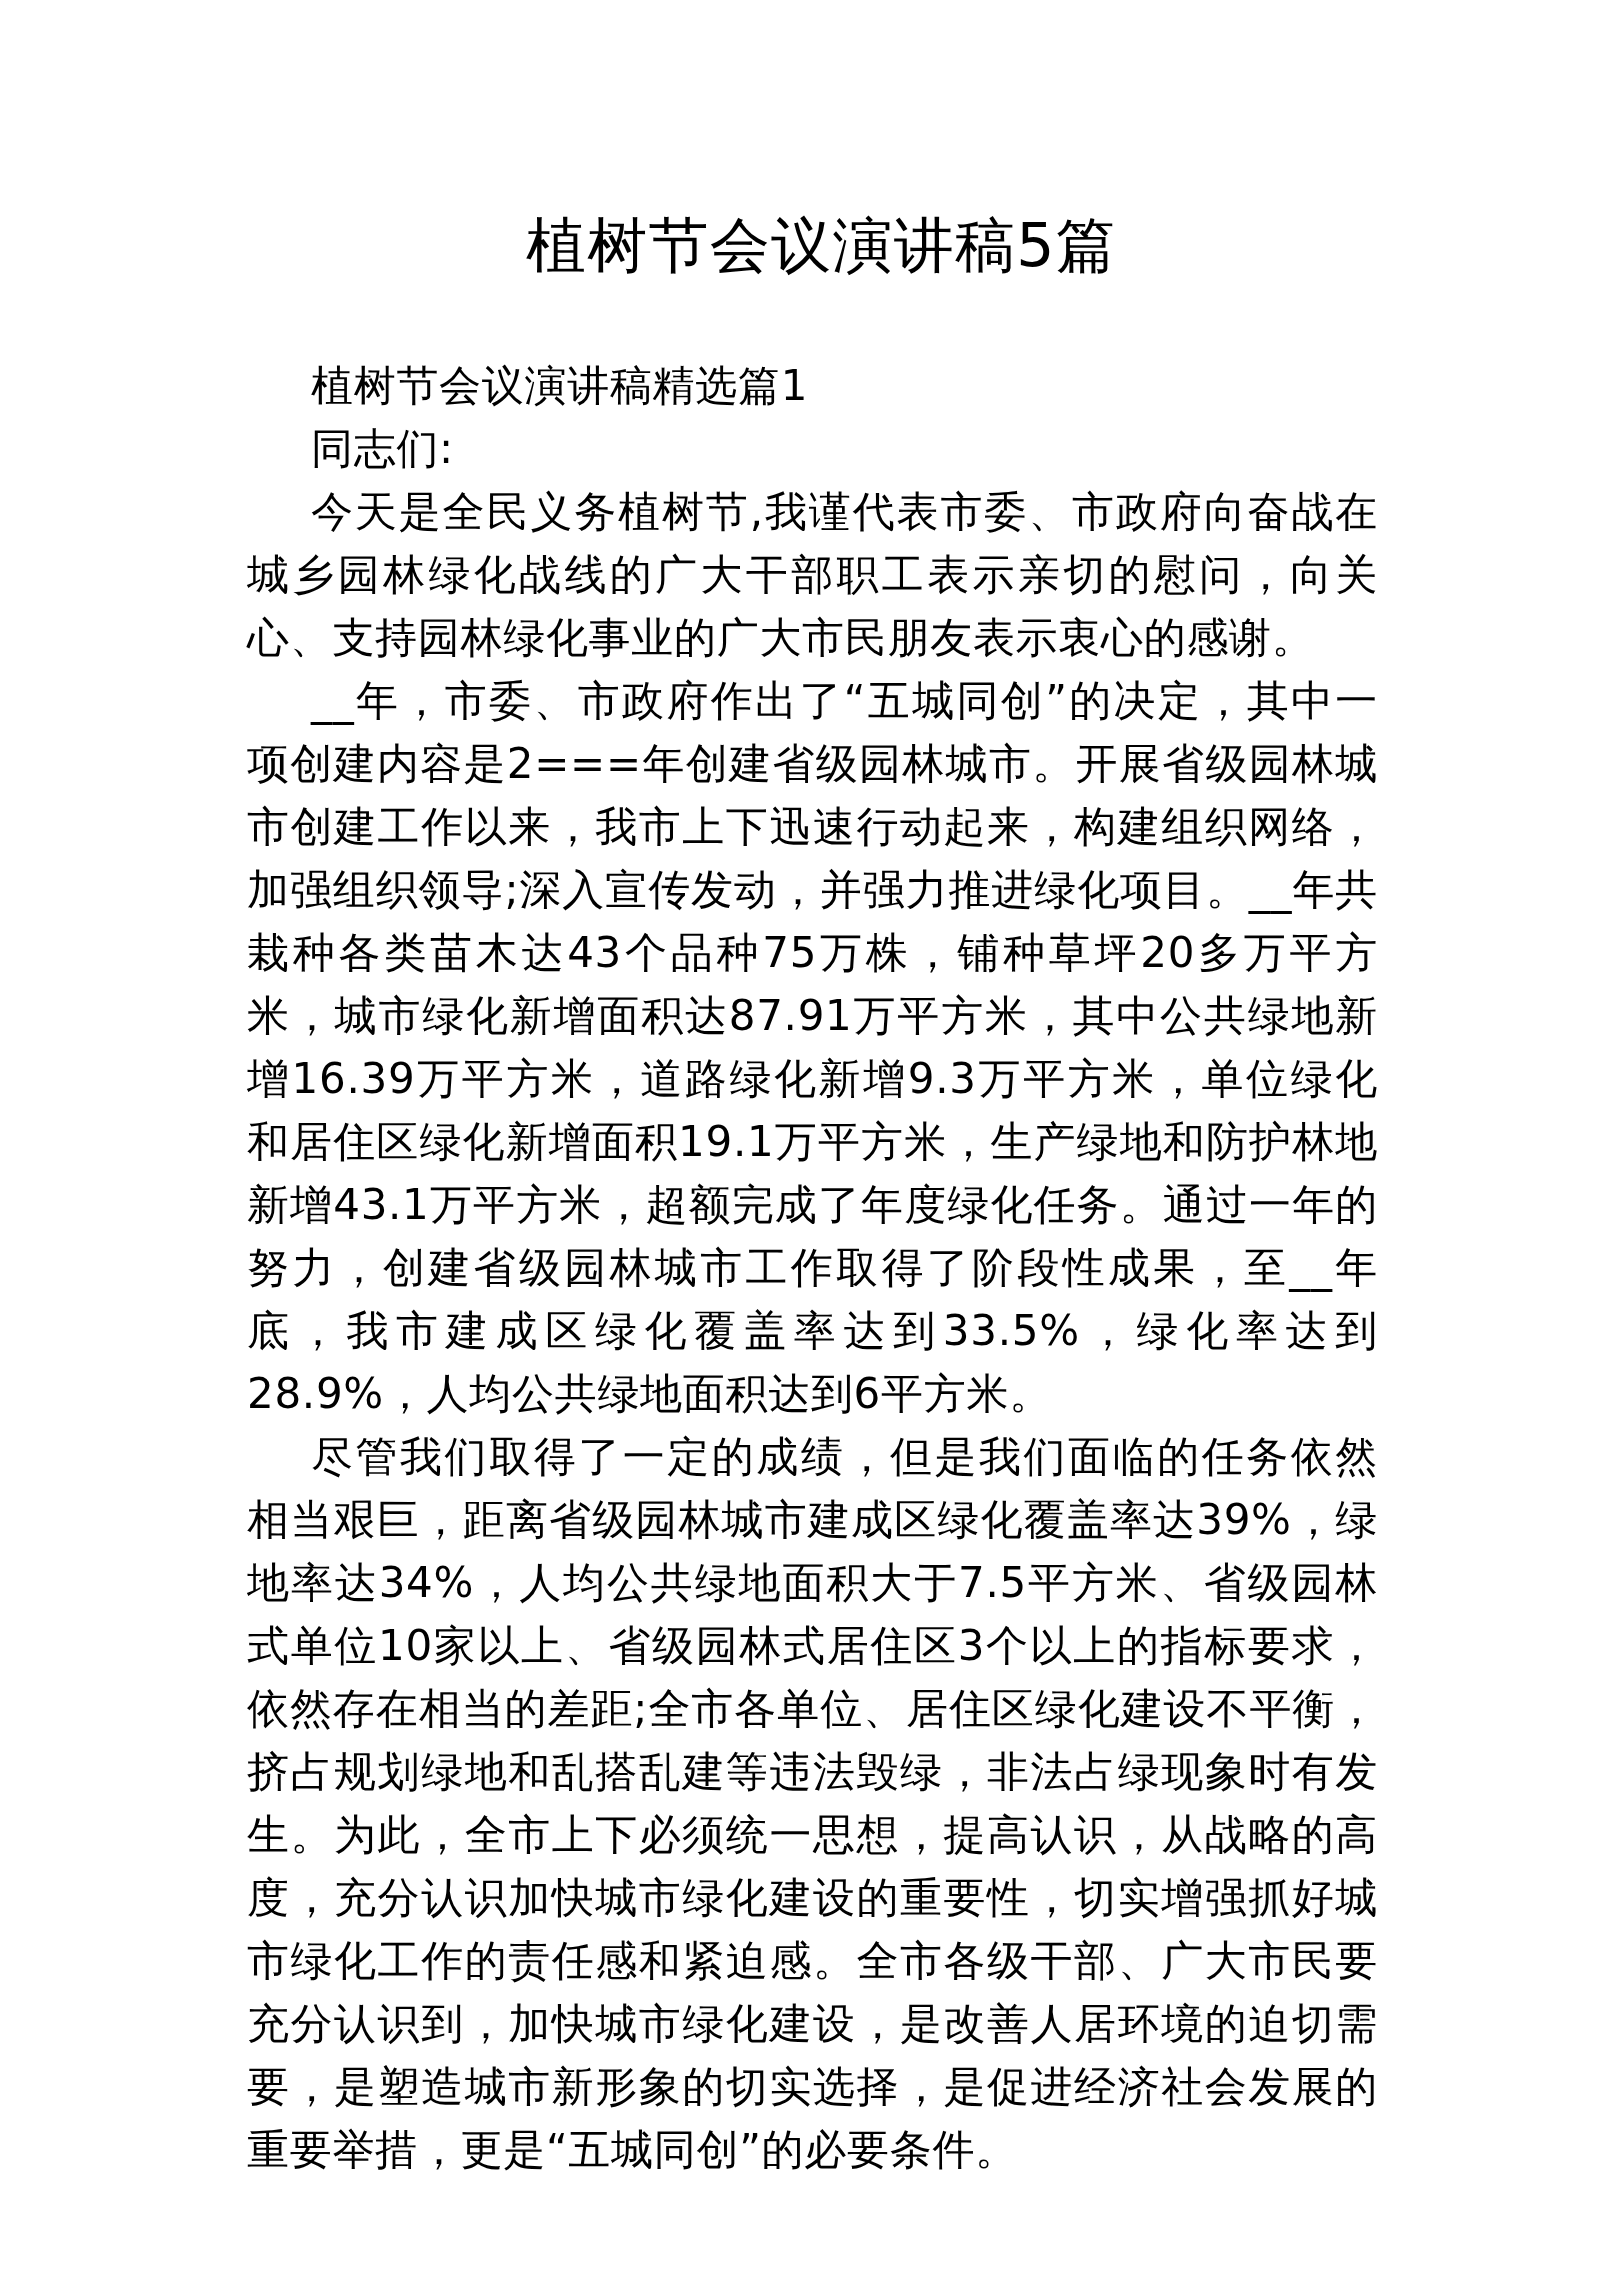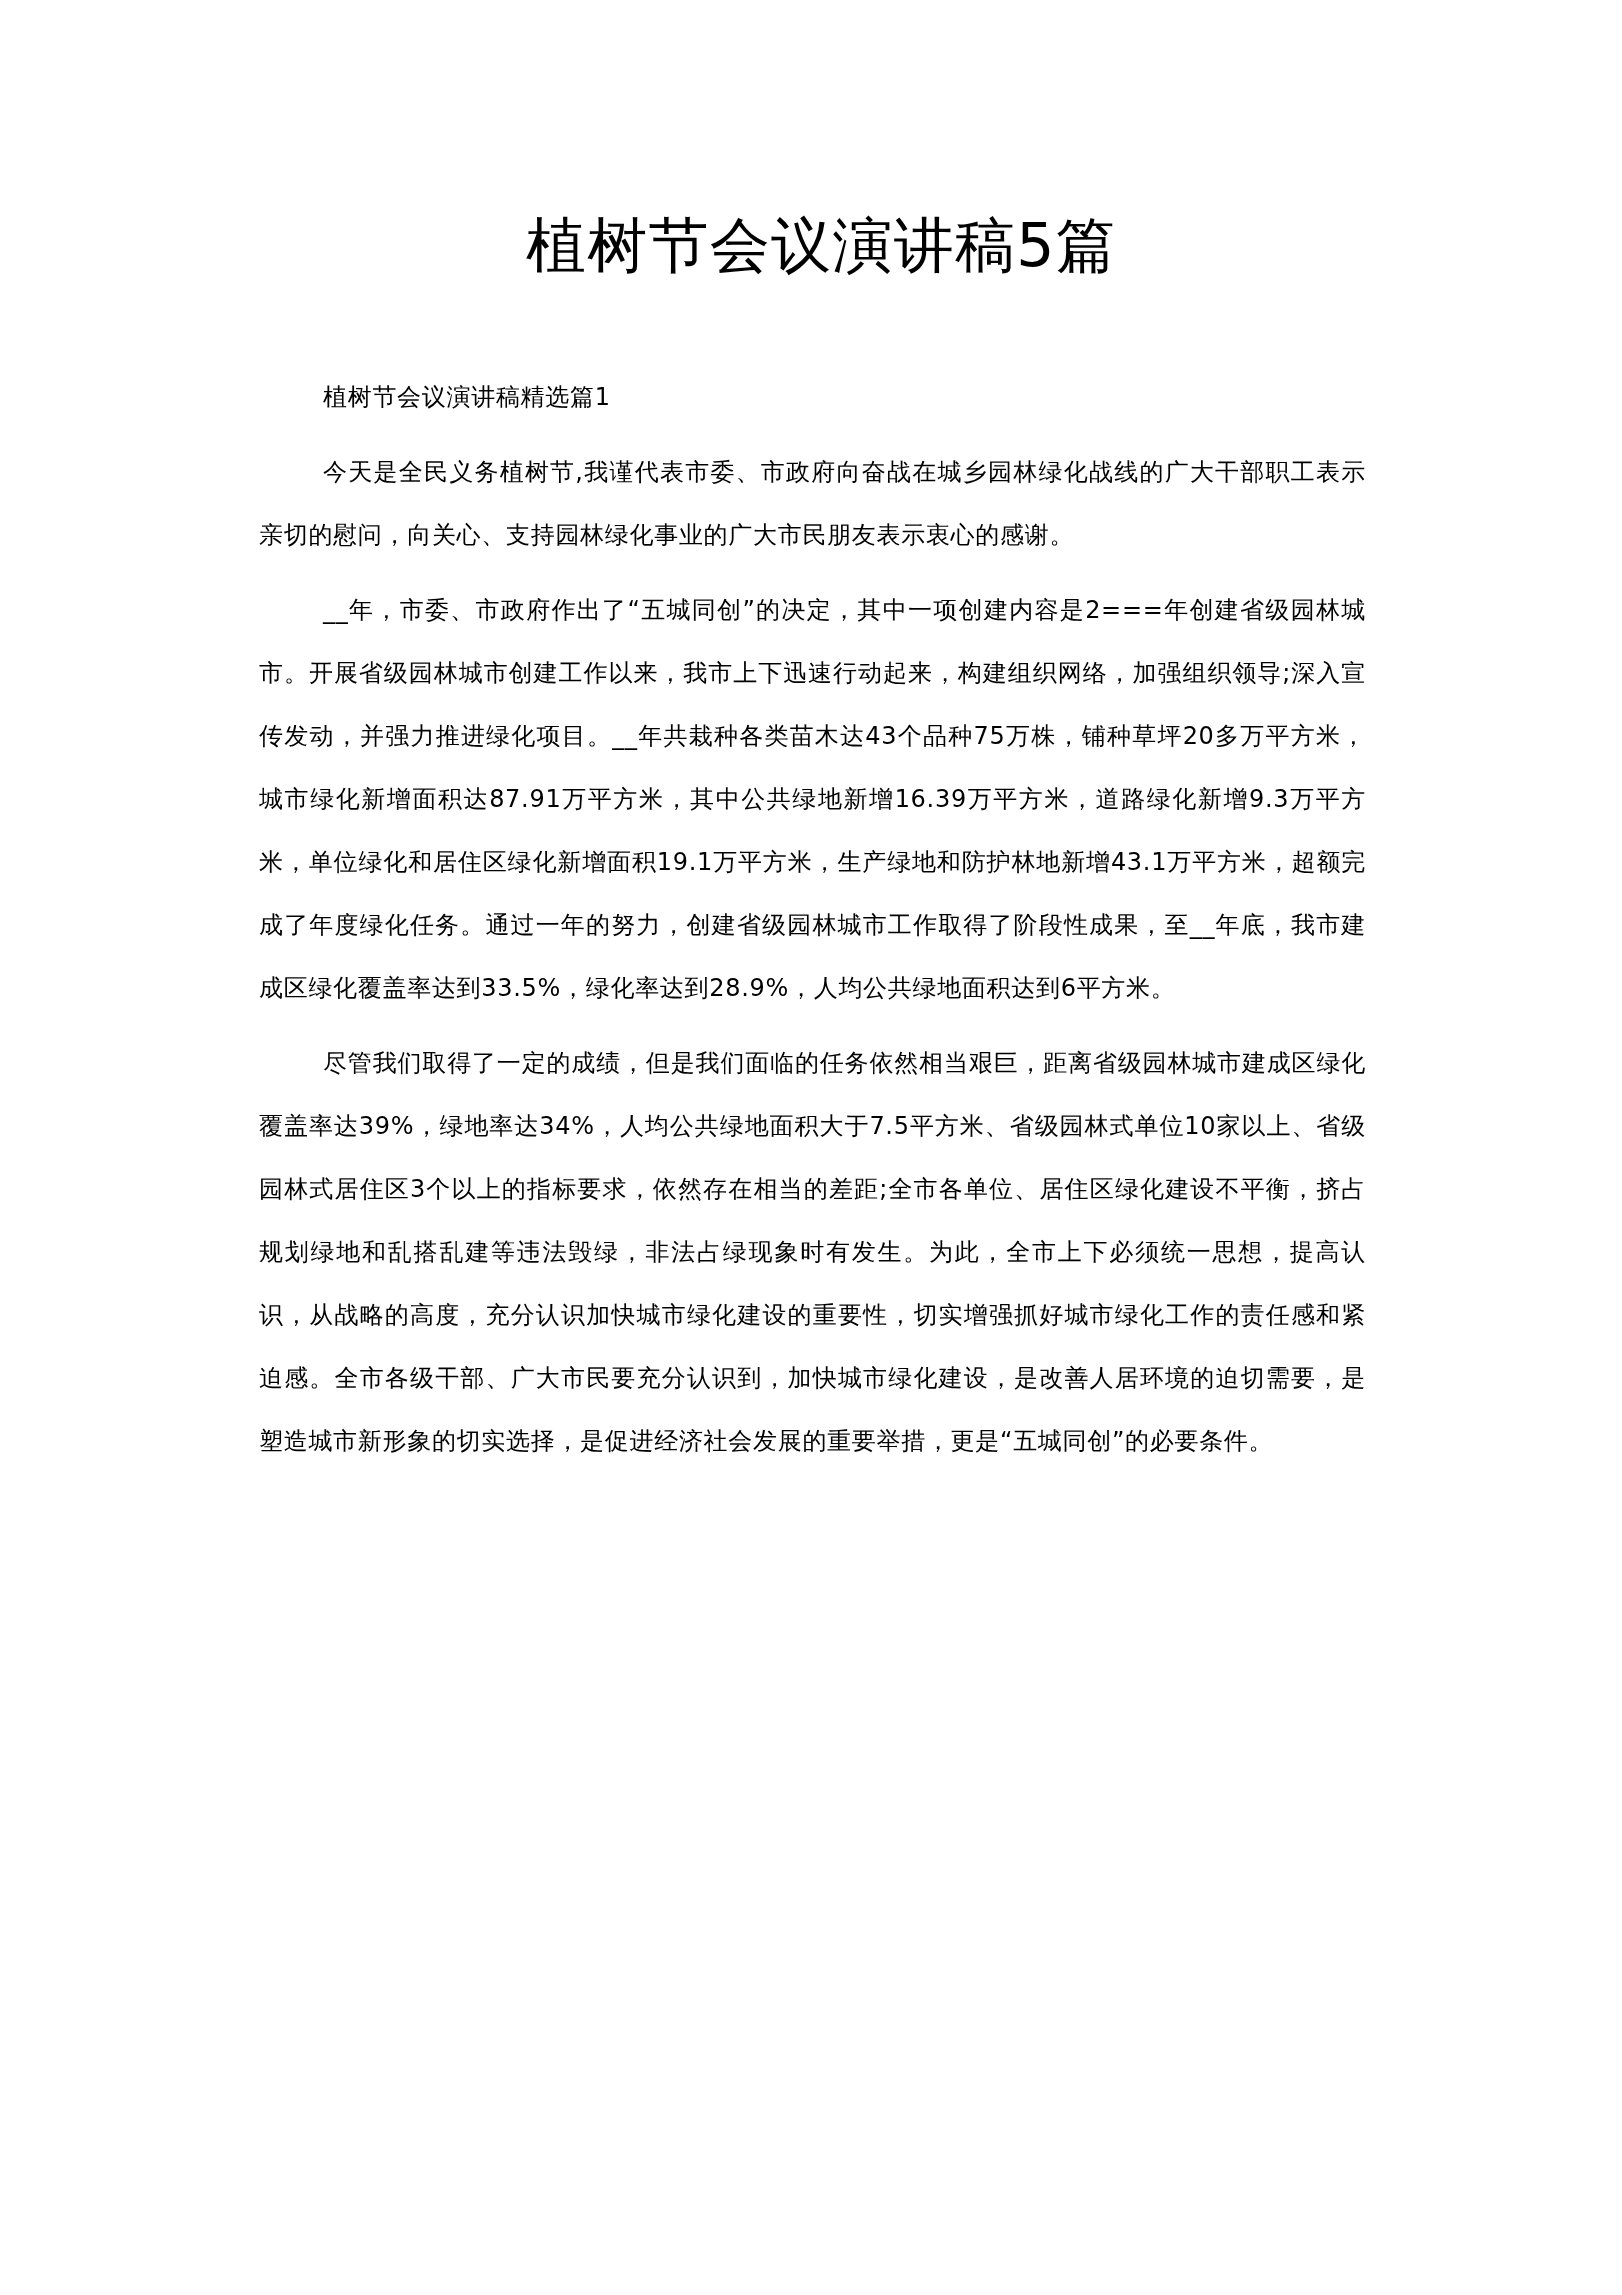--- a/index.html
+++ b/index.html
@@ -12,31 +12,32 @@
   .title {
     position: absolute; top: 196px; left: 0; width: 1623px;
     text-align: center; font-size: 60px; line-height: 79px;
     font-family: "DejaVu Sans", "Liberation Sans", sans-serif;
     font-weight: normal; margin: 10px; letter-spacing: 1.3px;
   }
   .body {
     position: absolute; left: 247px; top: 354px; width: 1131px;
   }
   .para {
-    margin: 12px; font-size: 24px; line-height: 63px;
+    margin: 0; font-size: 42px; line-height: 63px;
     text-align: justify; text-indent: 64px;
     font-family: "DejaVu Sans", "Liberation Sans", sans-serif;
     letter-spacing: 0.7px;
   }
 </style>
 </head>
 <body>
 
 <div class="page">
   <h1 class="title">植树节会议演讲稿5篇</h1>
   <div class="body">
     <p class="para">植树节会议演讲稿精选篇1</p>
+    <p class="para">同志们:</p>
     <p class="para">今天是全民义务植树节,我谨代表市委、市政府向奋战在城乡园林绿化战线的广大干部职工表示亲切的慰问，向关心、支持园林绿化事业的广大市民朋友表示衷心的感谢。</p>
     <p class="para">__年，市委、市政府作出了“五城同创”的决定，其中一项创建内容是2===年创建省级园林城市。开展省级园林城市创建工作以来，我市上下迅速行动起来，构建组织网络，加强组织领导;深入宣传发动，并强力推进绿化项目。__年共栽种各类苗木达43个品种75万株，铺种草坪20多万平方米，城市绿化新增面积达87.91万平方米，其中公共绿地新增16.39万平方米，道路绿化新增9.3万平方米，单位绿化和居住区绿化新增面积19.1万平方米，生产绿地和防护林地新增43.1万平方米，超额完成了年度绿化任务。通过一年的努力，创建省级园林城市工作取得了阶段性成果，至__年底，我市建成区绿化覆盖率达到33.5%，绿化率达到28.9%，人均公共绿地面积达到6平方米。</p>
     <p class="para">尽管我们取得了一定的成绩，但是我们面临的任务依然相当艰巨，距离省级园林城市建成区绿化覆盖率达39%，绿地率达34%，人均公共绿地面积大于7.5平方米、省级园林式单位10家以上、省级园林式居住区3个以上的指标要求，依然存在相当的差距;全市各单位、居住区绿化建设不平衡，挤占规划绿地和乱搭乱建等违法毁绿，非法占绿现象时有发生。为此，全市上下必须统一思想，提高认识，从战略的高度，充分认识加快城市绿化建设的重要性，切实增强抓好城市绿化工作的责任感和紧迫感。全市各级干部、广大市民要充分认识到，加快城市绿化建设，是改善人居环境的迫切需要，是塑造城市新形象的切实选择，是促进经济社会发展的重要举措，更是“五城同创”的必要条件。</p>
   </div>
 </div>
 
 
 </body></html>

